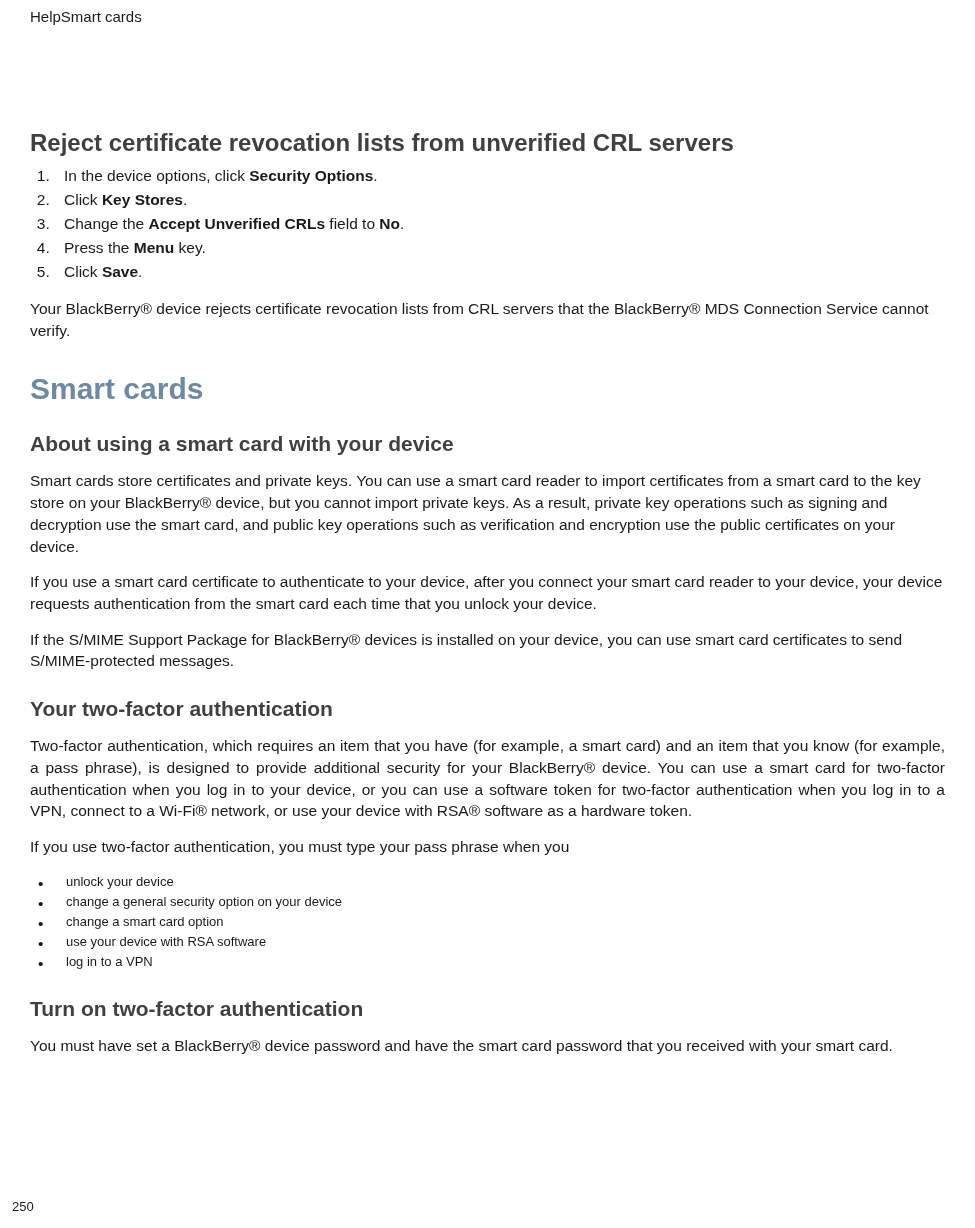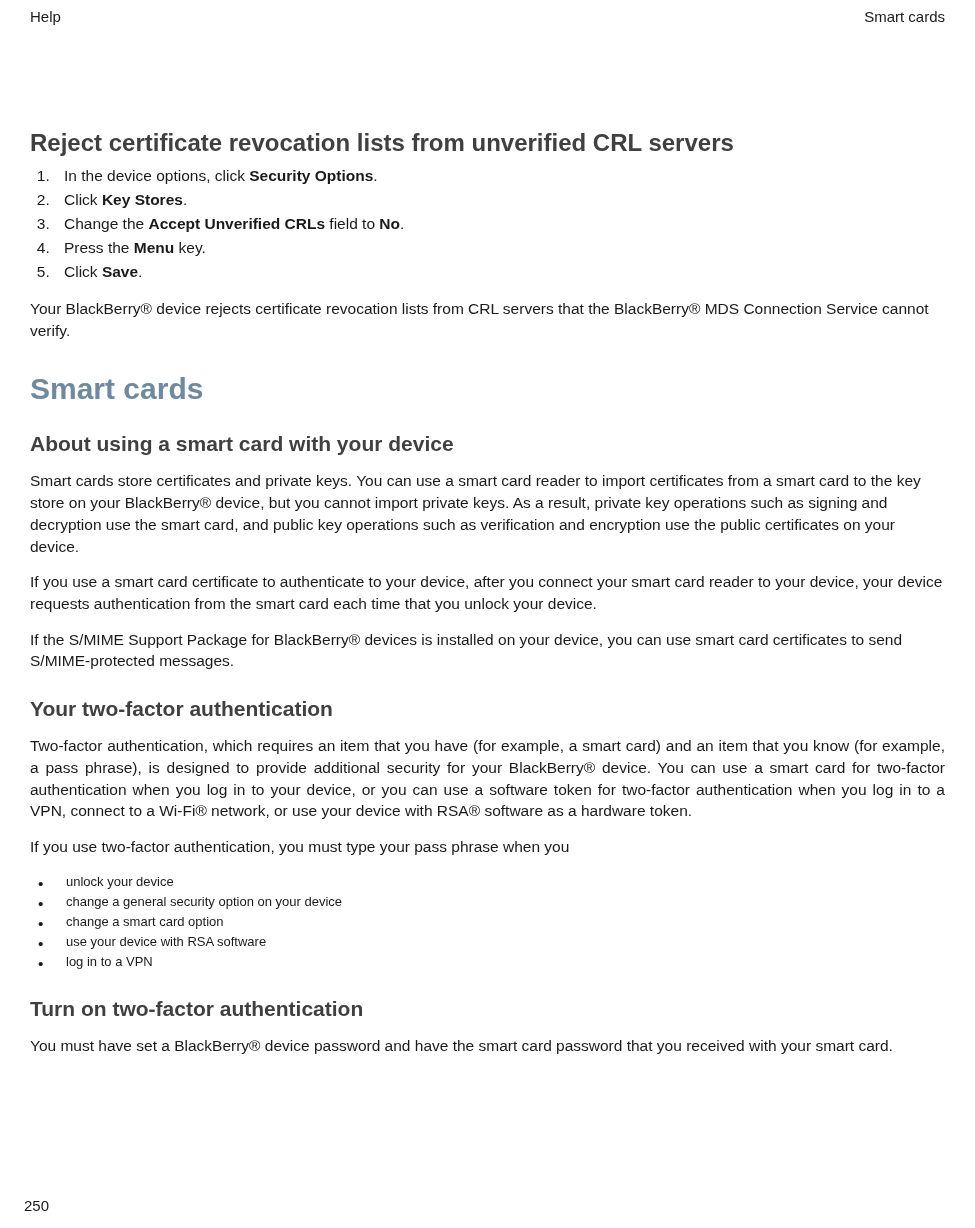--- a/index.html
+++ b/index.html
@@ -14,21 +14,21 @@
   }
   .page {
     box-sizing: border-box;
     width: 975px;
     height: 1228px;
     padding: 0 30px 0 30px;
     position: relative;
   }
   .header {
     display: flex;
-    justify-content: space-between;
+    justify-content: flex-start;
     font-size: 15px;
     font-weight: 400;
     padding-top: 8px;
     padding-bottom: 80px;
   }
   .h2 {
     color: #404040; 
     font-size: 24px;
     font-weight: 700;
     margin: 24px 0 6px 0;
@@ -78,23 +78,23 @@
     font-size: 15.5px;
   }
   p.body {
     font-size: 15.5px;
     line-height: 1.4;
     margin: 14px 0;
   }
   .bold { font-weight: 700; }
   .page-number {
     position: absolute;
-    left: 24px;
+    left: 12px;
     bottom: 14px;
-    font-size: 15px;
+    font-size: 13px;
   }
 </style>
 </head>
 <body>
 
 <div class="page">
 
   <div class="header">
     <div>Help</div>
     <div>Smart cards</div>

